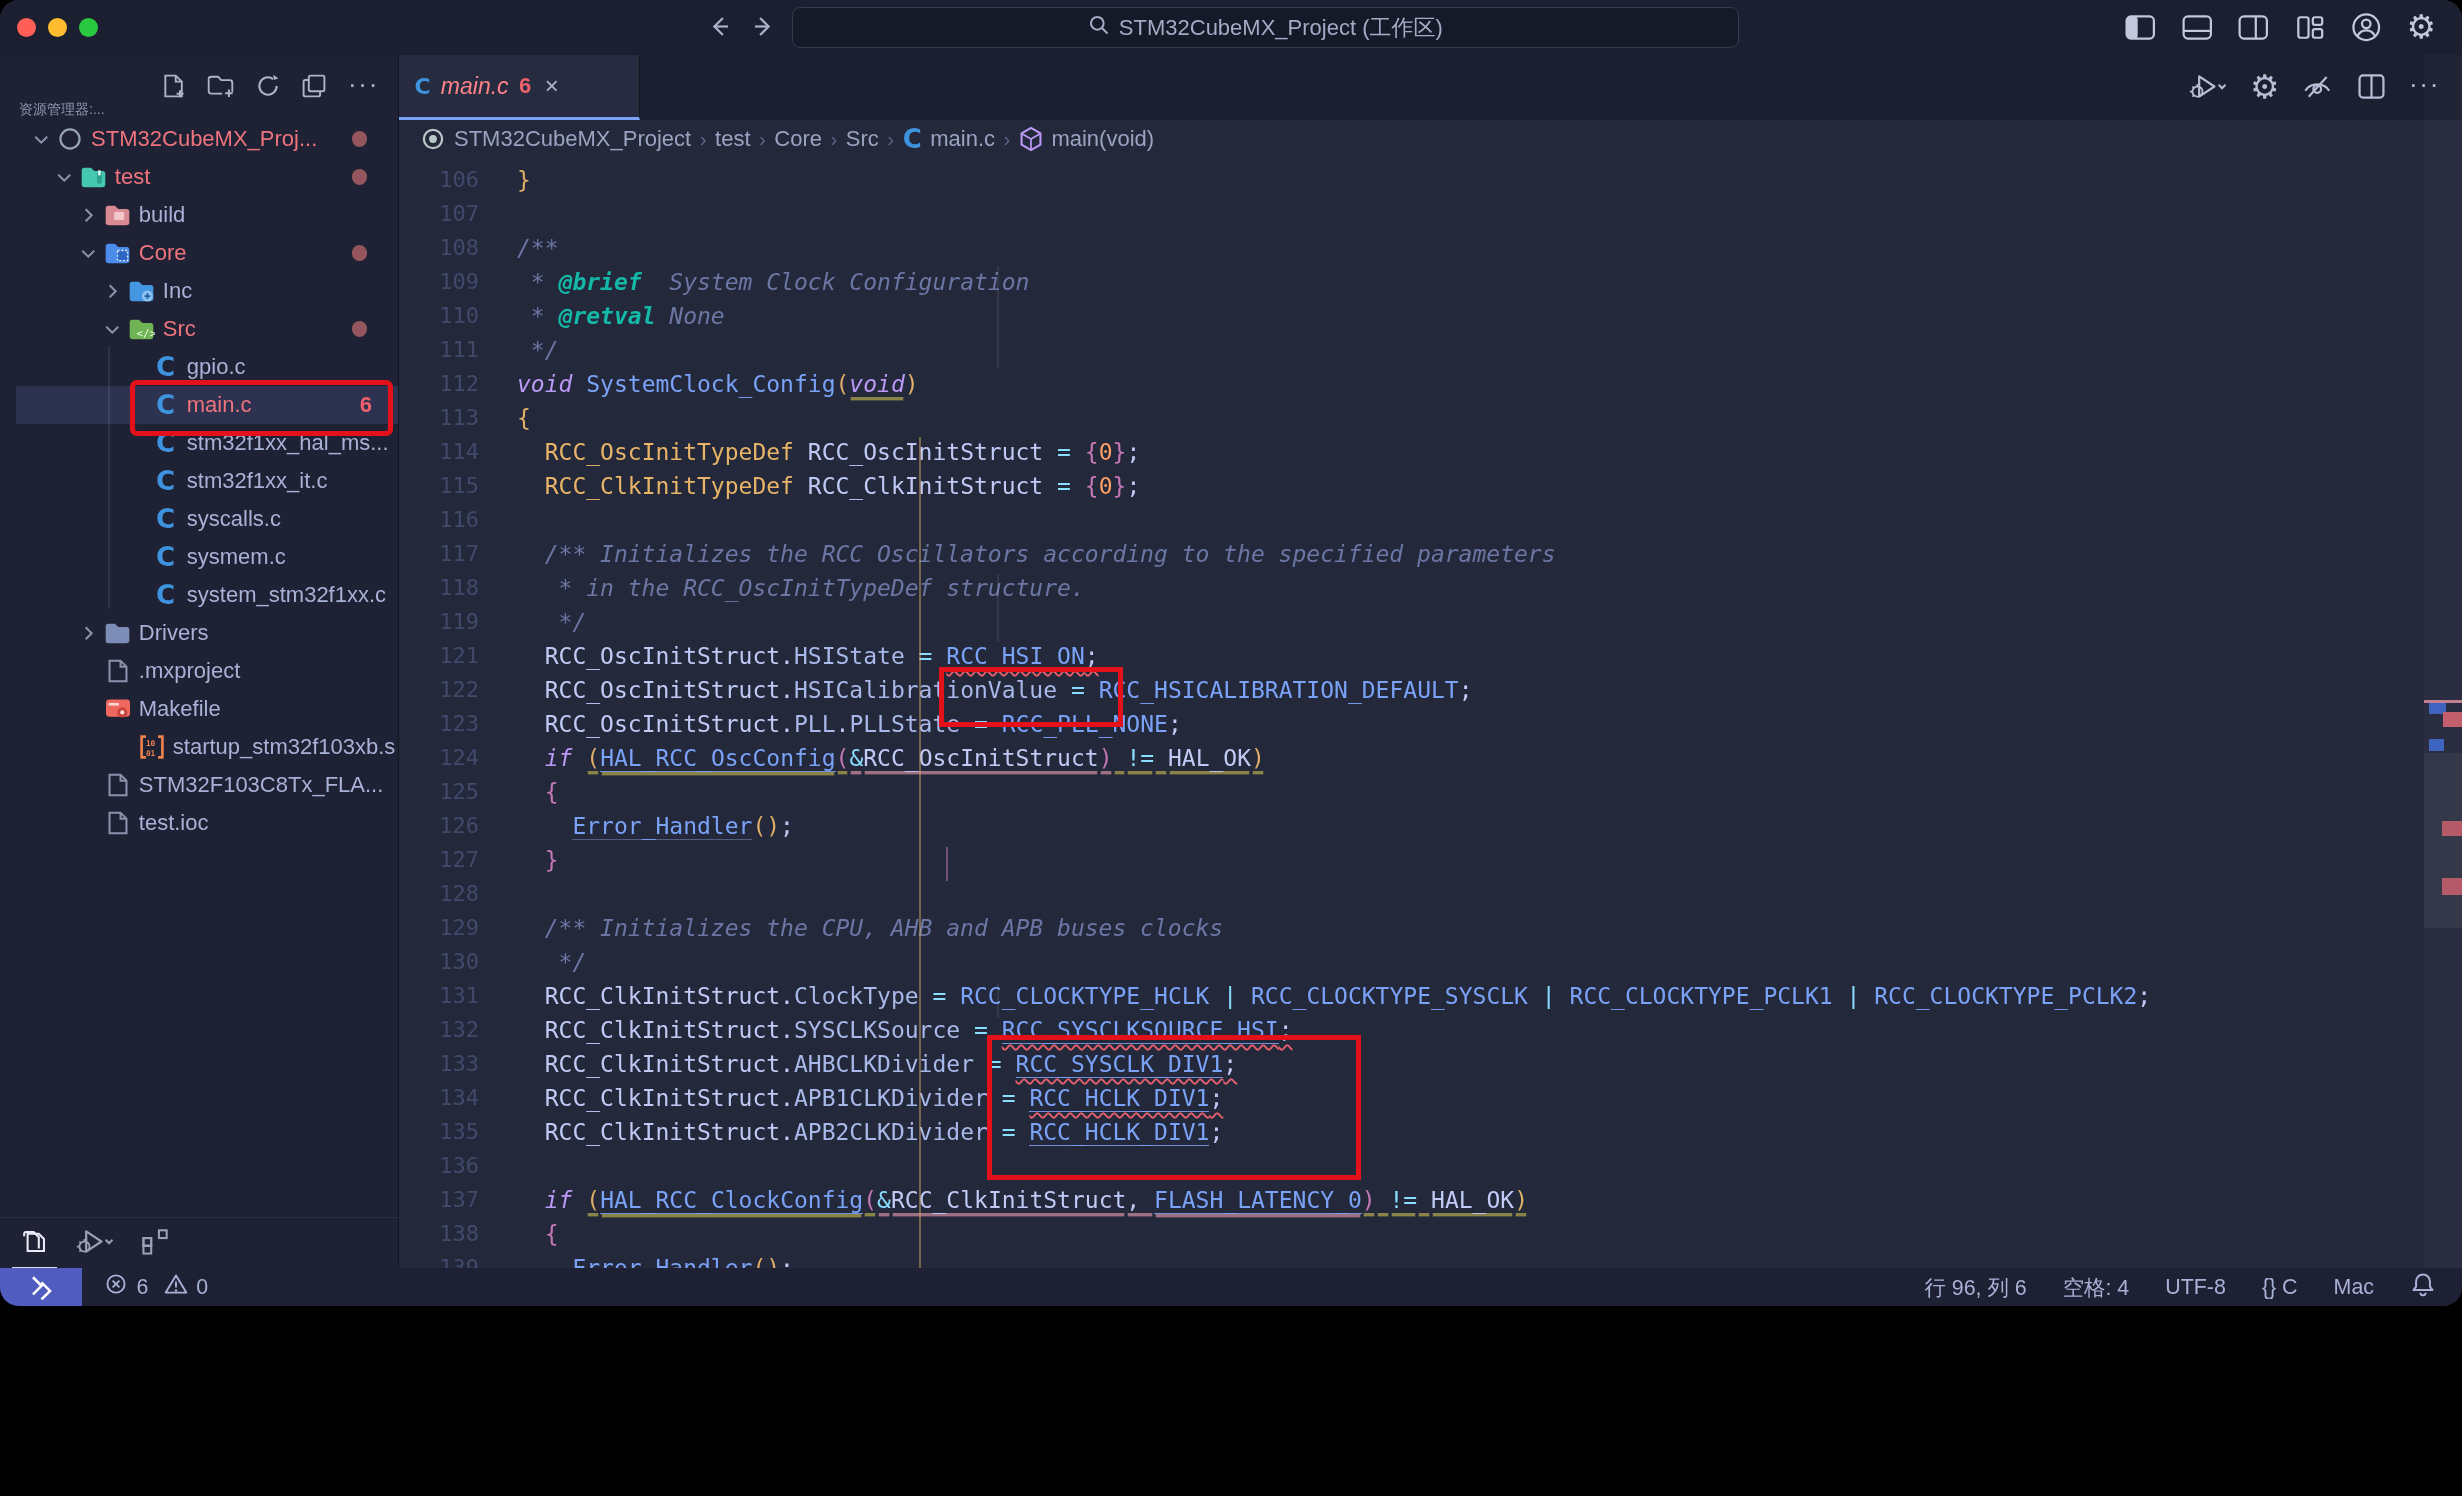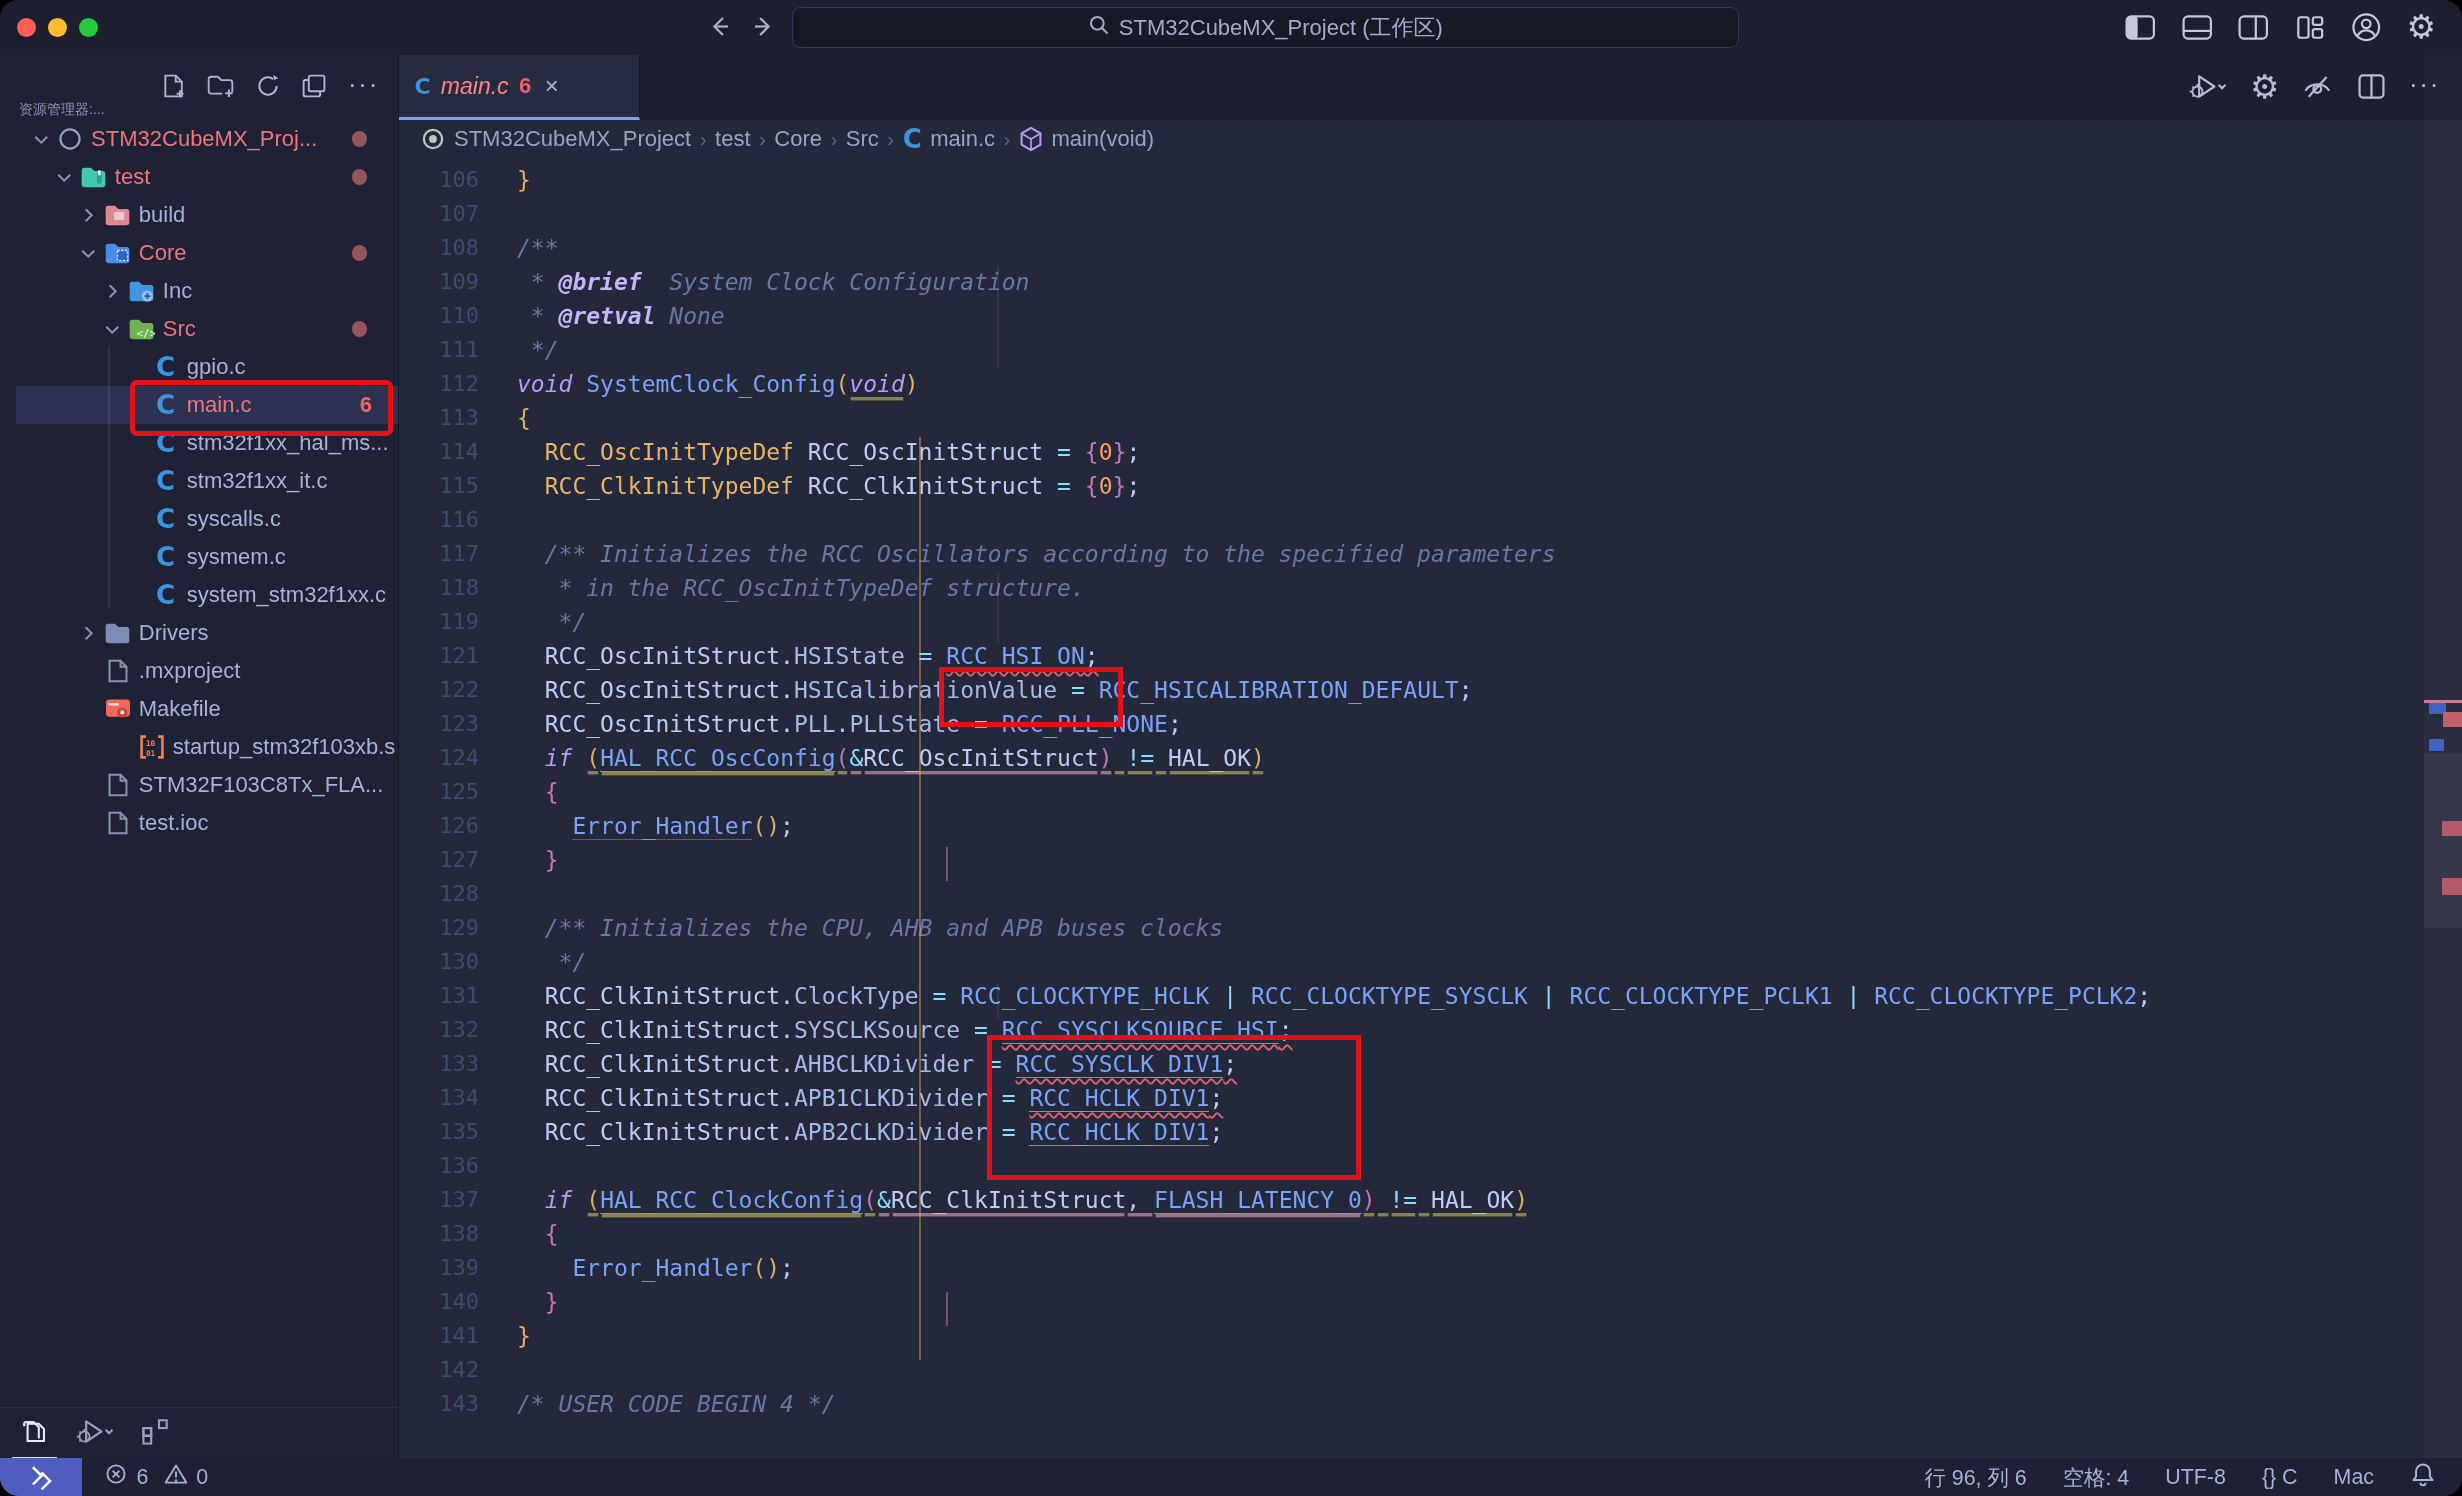--- a/index.html
+++ b/index.html
@@ -1,17 +1,17 @@
 <!DOCTYPE html>
 <html style="font-size:13.7px"><head>
 <meta charset="utf-8">
 <style>
   html,body{margin:0;padding:0;background:#000;}
   body{width:2462px;height:1496px;overflow:hidden;font-family:"Liberation Sans","DejaVu Sans",sans-serif;-webkit-font-smoothing:antialiased;}
-  .window{position:relative;width:2462px;height:1496px;border-radius:19px;overflow:hidden;background:#24283b;}
+  .window{position:relative;width:2462px;height:1306px;border-radius:19px;overflow:hidden;background:#24283b;}
 
   
   .titlebar{position:absolute;left:0;top:0;width:100%;height:55px;background:#1b1f30;display:flex;align-items:center;}
   .traffic{display:flex;gap:12px;margin-left:17px;}
   .tl{width:19px;height:19px;border-radius:50%;}
   .navarrows{display:flex;gap:15.4px;margin-left:607px;color:#aab1c9;}
   .searchbox{margin-left:13.7px;width:945px;height:39px;background:#161927;border:1.7px solid #363b54;border-radius:8.5px;display:flex;align-items:center;justify-content:center;gap:8.5px;color:#a4abc6;font-size:22px;}
   .tb-icons{margin-left:auto;margin-right:26px;display:flex;gap:24px;align-items:center;color:#c3c8dd;}
   .tb-icons svg{display:block;}
 
@@ -51,21 +51,21 @@
   .bc-sep{color:#5d6584;font-size:20.5px;}
 
   
   .codearea{position:absolute;top:103px;left:0;right:0;bottom:0;padding-top:5.1px;overflow:hidden;font-family:"DejaVu Sans Mono","Liberation Mono",monospace;font-size:23px;}
   .cl{display:flex;height:34px;line-height:34px;white-space:pre;}
   .ln{width:80px;padding-right:38px;text-align:right;color:#414a6b;flex:none;font-size:22px;}
   .ct{white-space:pre;}
   .pl{color:#c0caf5}.kw{color:#bb9af7;font-style:italic}.fn{color:#7aa2f7}
   .ty{color:#e8b467}.va{color:#c0caf5}.pr{color:#a8b8e8}.op{color:#89ddff}
   .co{color:#7aa2f7}.nu{color:#ff9e64}.b1{color:#e0af68}.b2{color:#c678b6}
-  .cm{color:#6c76a4;font-style:italic}.cmt{color:#c4b5fd;font-style:italic;font-weight:bold}
+  .cm{color:#6c76a4;font-style:italic}.cmt{color:#14b8a6;font-style:italic;font-weight:bold}
   .lk{border-bottom:1.7px solid #7590da;}
   .lk2{border-bottom:1.7px solid #565d82;}
   .sq{text-decoration:underline wavy #e5606c 1.7px;text-underline-offset:6px;}
   .uo{box-shadow:0 5.1px 0 -1.7px #8a8348;}
   .ur{box-shadow:0 5.1px 0 -1.7px #9d7183;}
   .guide{position:absolute;width:1.7px;}
 
   
   .ruler{position:absolute;top:0;bottom:0;right:0;width:38px;background:rgba(255,255,255,.025);}
   .rmark{position:absolute;}

